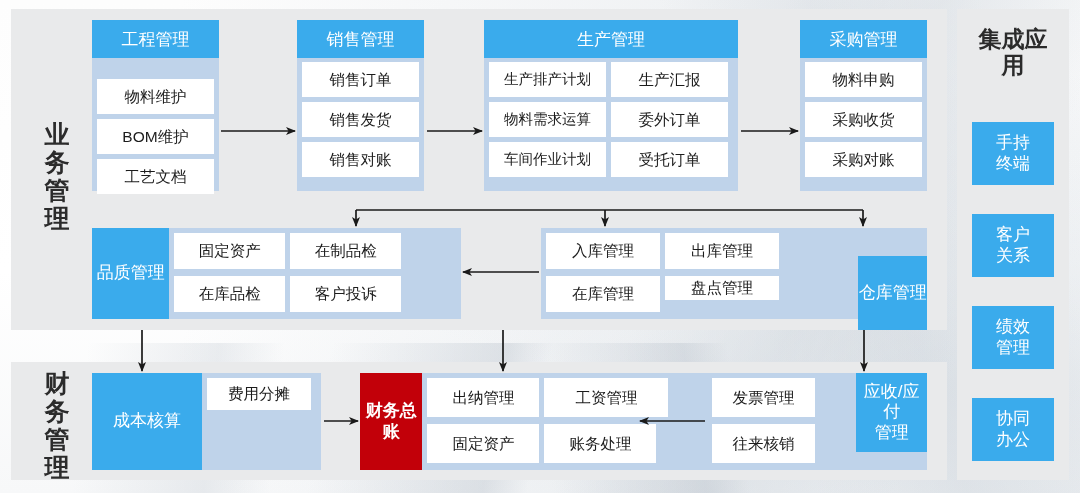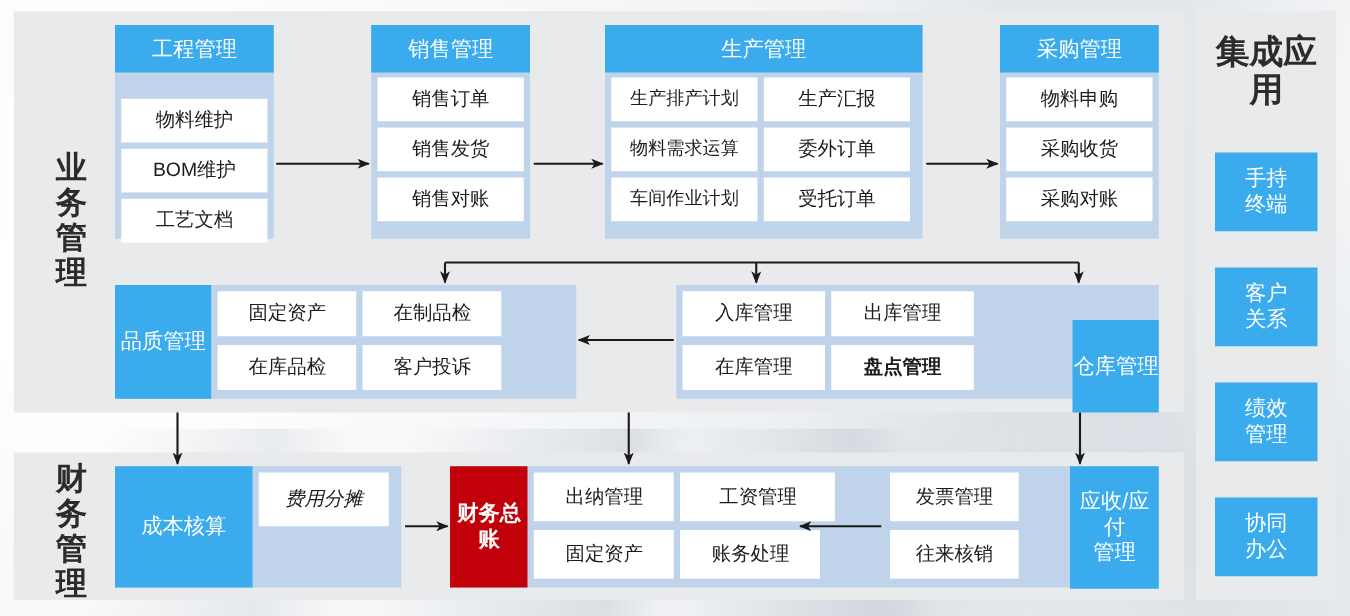--- a/index.html
+++ b/index.html
@@ -75,21 +75,21 @@
     font-size: 17px;
     display: flex; align-items: center; justify-content: center;
     text-align: center;
     line-height: 1.2;
   }
   .sideblock.red { background: #c20009; font-weight: 700; }
 
   
   .rail-title {
     position: absolute;
-    font-size: 27px; font-weight: 700; color: #2b2b2b;
+    font-size: 23px; font-weight: 700; color: #2b2b2b;
     text-align: center; line-height: 1.15; width: 90px;
   }
   .rail-item {
     position: absolute;
     background: #3aabec; color: #ffffff;
     font-size: 17px; line-height: 1.2; text-align: center;
     display: flex; align-items: center; justify-content: center;
   }
 
   
@@ -152,52 +152,52 @@
       <div class="tile" style="width:111px;height:36px;">在库品检</div>
       <div class="tile" style="width:111px;height:36px;">客户投诉</div>
     </div>
   </div>
 
   <div class="module" style="left:541px; top:228px; width:386px; height:91px; display:flex;">
     <div class="tiles" style="padding:5px 0px 5px 5px; gap:5px;">
       <div class="tile" style="width:114px;height:36px;">入库管理</div>
       <div class="tile" style="width:114px;height:36px;">出库管理</div>
       <div class="tile" style="width:114px;height:36px;">在库管理</div>
-      <div class="tile" style="width:114px;height:36px;font-weight:bold;">盘点管理</div>
+      <div class="tile" style="width:114px;height:24px;">盘点管理</div>
     </div>
     <div class="sideblock" style="width:105px; height:74px; margin-left:5px;margin-top:28px;">仓库管理</div>
   </div>
 
   <div class="gray-panel" style="left:11px; top:362px; width:936px; height:118px;"></div>
 
   <div class="section-title" style="left:40px; top:369px;">财务管理</div>
 
   <div class="module" style="left:92px; top:373px; width:229px; height:97px; display:flex;">
     <div class="sideblock" style="width:110px; height:97px;">成本核算</div>
     <div class="tiles" style="padding:5px 5px 5px 5px; gap:5px;">
-      <div class="tile" style="width:104px;height:43px;font-style:italic;">费用分摊</div>
+      <div class="tile" style="width:104px;height:32px;">费用分摊</div>
     </div>
   </div>
 
   <div class="module" style="left:360px; top:373px; width:347px; height:97px; display:flex;">
     <div class="sideblock red" style="width:108px; height:97px;">财务总账</div>
     <div class="tiles" style="padding:5px 5px 5px 5px; gap:5px;">
       <div class="tile" style="width:112px;height:39px;">出纳管理</div>
       <div class="tile" style="width:124px;height:39px;">工资管理</div>
       <div class="tile" style="width:112px;height:39px;">固定资产</div>
       <div class="tile" style="width:112px;height:39px;">账务处理</div>
     </div>
   </div>
 
   <div class="module" style="left:707px; top:373px; width:220px; height:97px; display:flex;">
     <div class="tiles" style="padding:5px 0px 5px 5px; gap:5px;">
       <div class="tile" style="width:103px;height:39px;">发票管理</div>
       <div class="tile" style="width:103px;height:39px;">往来核销</div>
     </div>
-    <div class="sideblock" style="width:107px; height:98px; margin-left:5px; white-space:pre-line;">应收/应付
+    <div class="sideblock" style="width:107px; height:79px; margin-left:5px; white-space:pre-line;">应收/应付
 管理</div>
   </div>
 
   <div class="gray-panel" style="left:957px; top:9px; width:112px; height:471px;"></div>
 
   <div class="rail-title" style="left:968px; top:26px; white-space:pre-line;">集成应用</div>
 
   <div class="rail-item" style="left:972px; top:122px; width:82px; height:63px; white-space:pre-line;">手持
 终端</div>
   <div class="rail-item" style="left:972px; top:214px; width:82px; height:63px; white-space:pre-line;">客户

